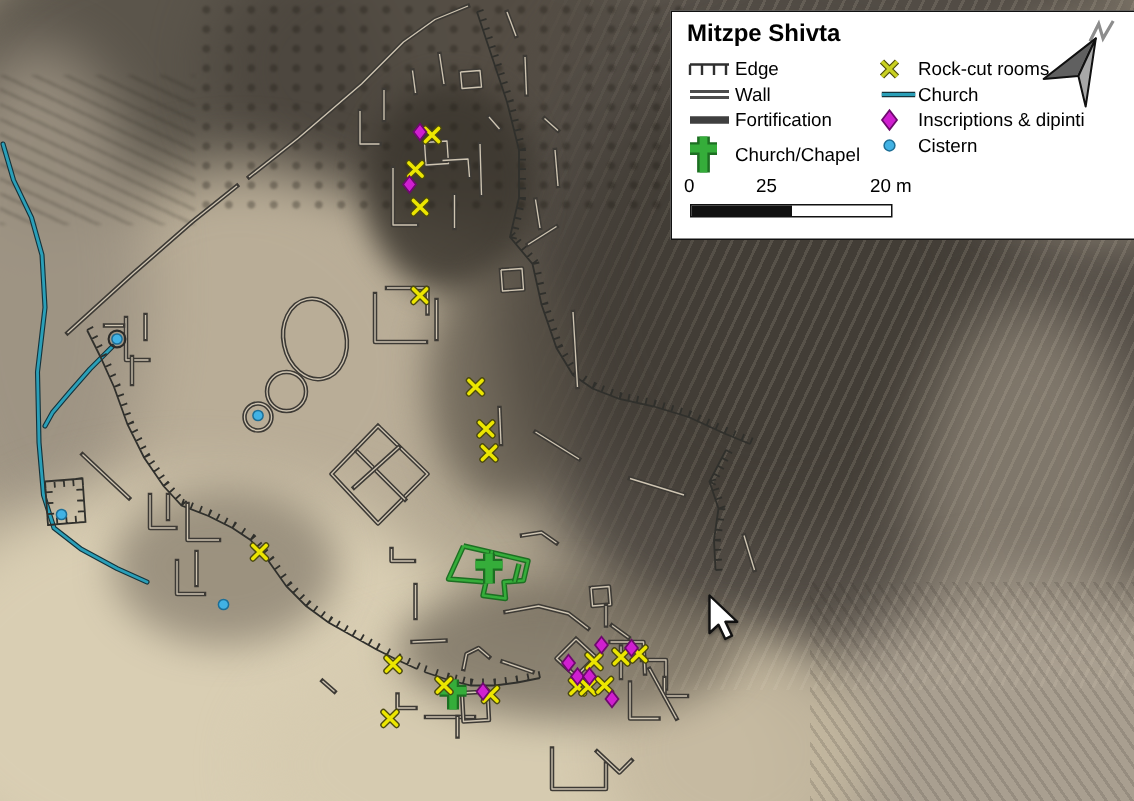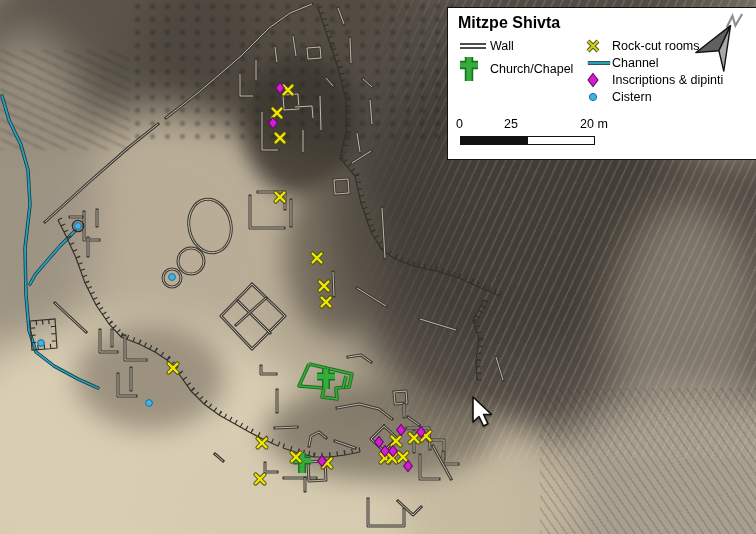--- a/index.html
+++ b/index.html
@@ -302,24 +302,40 @@
       <path d="M40,16 L46,4 L49,14 L56,2" fill="none" stroke="#8d8d8d" stroke-width="2.2"></path>
       <polygon points="44,14 8,42 32,40" fill="#606060" stroke="#111" stroke-width="1.4" stroke-linejoin="round"></polygon>
       <polygon points="44,14 32,40 37,61" fill="#a8a8a8" stroke="#111" stroke-width="1.4" stroke-linejoin="round"></polygon>
     </svg>
 
     <div class="cols">
       <div class="col left">
         <div class="lrow">
           <span class="sym">
               <svg width="30" height="12" viewBox="0 0 30 12">
+            <path d="M2,3 H28 M2,3 V10 M10,3 V10 M18,3 V10 M26,3 V10" stroke="#2f2f2f" stroke-width="1.6" fill="none"></path>
+          </svg>
+            </span>
+          <span class="lbl">Edge</span>
+        </div>
+        <div class="lrow">
+          <span class="sym">
+              <svg width="30" height="12" viewBox="0 0 30 12">
             <path d="M2,4 H28 M2,8 H28" stroke="#4c4c4c" stroke-width="2" fill="none"></path>
           </svg>
             </span>
           <span class="lbl">Wall</span>
+        </div>
+        <div class="lrow">
+          <span class="sym">
+              <svg width="30" height="12" viewBox="0 0 30 12">
+            <line x1="2" y1="6" x2="28" y2="6" stroke="#3f3f3f" stroke-width="5"></line>
+          </svg>
+            </span>
+          <span class="lbl">Fortification</span>
         </div>
         <div class="lrow tall">
           <span class="sym">
               <svg width="22" height="30" viewBox="0 0 22 30">
             <path d="M11,3 V27 M2,11 H20" stroke="#1d6f22" stroke-width="8.5" stroke-linecap="butt"></path>
             <path d="M11,3 V27 M2,11 H20" stroke="#35ad3a" stroke-width="5.2" stroke-linecap="butt"></path>
           </svg>
             </span>
           <span class="lbl">Church/Chapel</span>
         </div>
@@ -334,21 +350,21 @@
             </span>
           <span class="lbl">Rock-cut rooms</span>
         </div>
         <div class="lrow">
           <span class="sym">
               <svg width="28" height="12" viewBox="0 0 28 12">
             <line x1="2" y1="6" x2="26" y2="6" stroke="#14333c" stroke-width="4"></line>
             <line x1="2" y1="6" x2="26" y2="6" stroke="#2a9fb8" stroke-width="2.2"></line>
           </svg>
             </span>
-          <span class="lbl">Channel</span>
+          <span class="lbl">Church</span>
         </div>
         <div class="lrow">
           <span class="sym">
               <svg width="14" height="16" viewBox="0 0 14 16">
             <polygon points="7,1.5 12,8 7,14.5 2,8" fill="#d01fd0" stroke="#6d0a6d" stroke-width="1.2"></polygon>
           </svg>
             </span>
           <span class="lbl">Inscriptions &amp; dipinti</span>
         </div>
         <div class="lrow">

